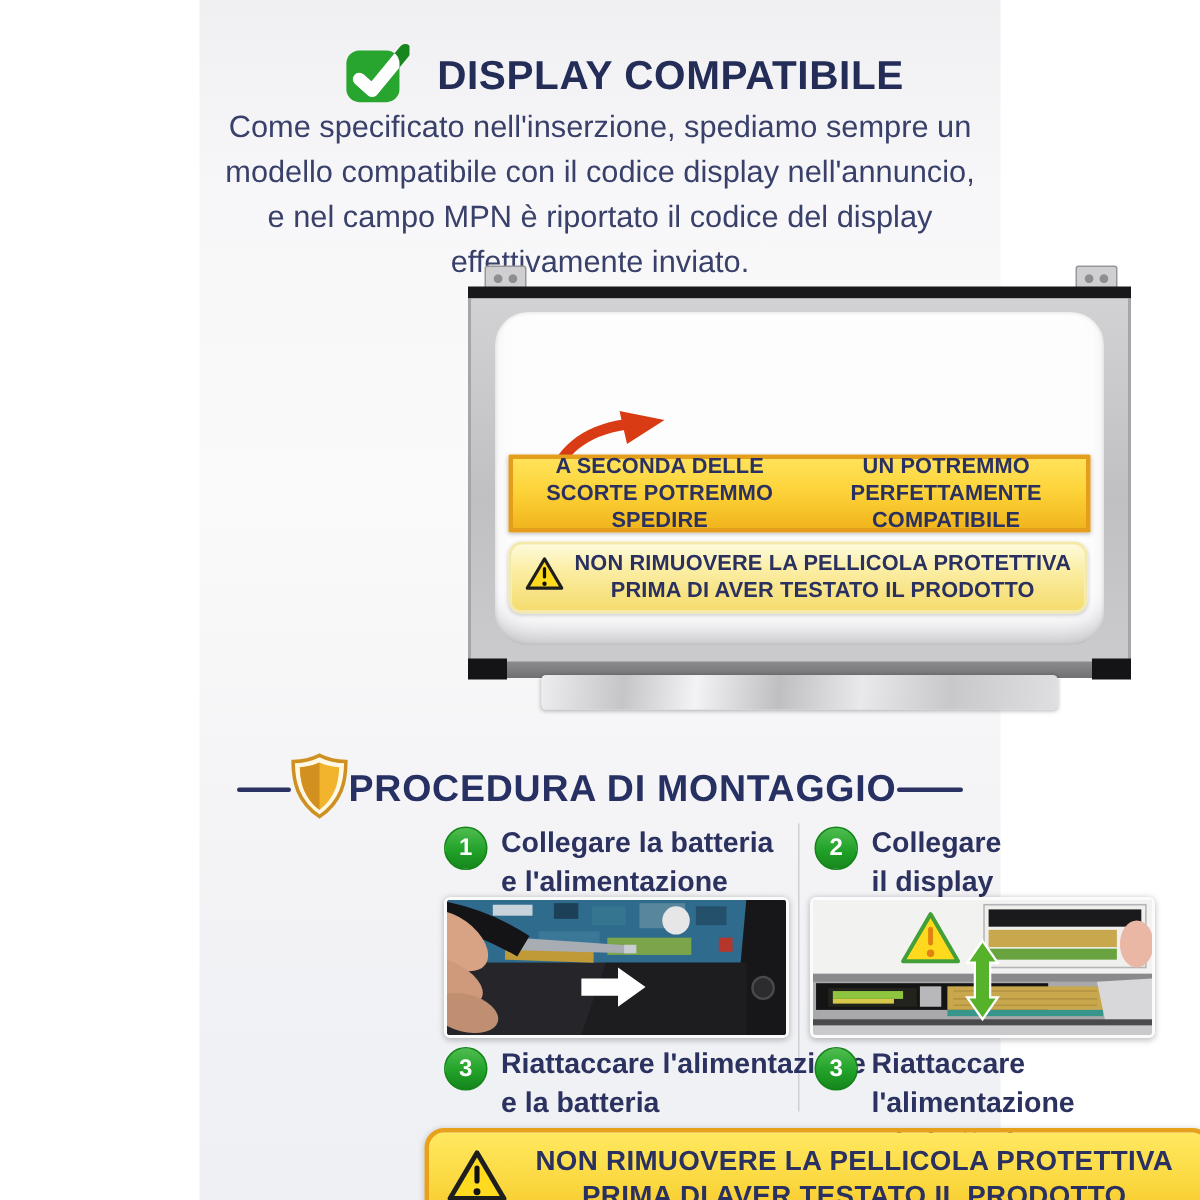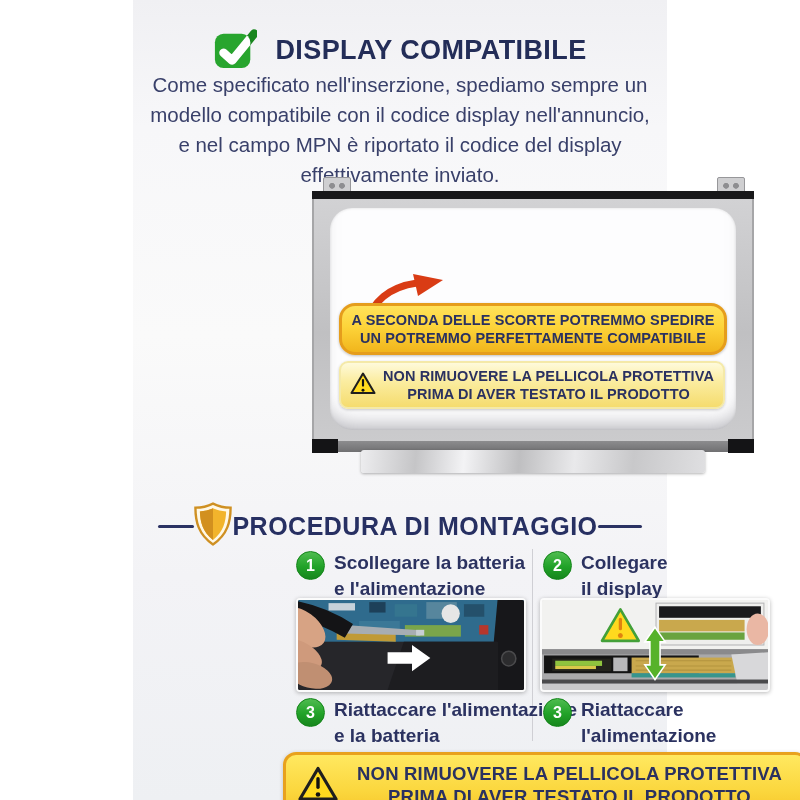--- a/index.html
+++ b/index.html
@@ -2,21 +2,21 @@
 <html><head>
 <meta charset="utf-8">
 <style>
   html,body{margin:0;padding:0;background:#ffffff;}
   .page{position:relative;width:800px;height:800px;margin:0 auto;overflow:hidden;
         font-family:"Liberation Sans",sans-serif;background:#ffffff;}
   .content{position:absolute;left:133px;top:0;width:534px;height:800px;
            background:linear-gradient(180deg,#f0f0f3 0%,#f7f7f9 16%,#fafafa 42%,#f3f3f6 72%,#eef0f3 100%);}
 
   
-  .header-row{position:absolute;left:0;top:26px;width:534px;display:flex;justify-content:center;
+  .header-row{position:absolute;left:16px;top:26px;width:534px;display:flex;justify-content:center;
               align-items:center;gap:18px;}
   .page-title{font-size:27px;font-weight:bold;color:#232d58;letter-spacing:.4px;margin:0;}
   .intro{position:absolute;left:7px;top:70px;width:520px;text-align:center;margin:0;
          font-size:20.5px;line-height:30px;color:#39406a;}
 
   
   .bracket{position:absolute;top:177px;width:26px;height:15px;border:1.5px solid #97979a;border-radius:2px;
            background:radial-gradient(circle at 31% 52%,#8e8e91 2.6px,rgba(0,0,0,0) 3.2px),
                       radial-gradient(circle at 69% 52%,#8e8e91 2.6px,rgba(0,0,0,0) 3.2px),#cfcfd1;}
   .bracket-l{left:190px;} .bracket-r{left:584px;}
@@ -29,24 +29,24 @@
                 box-shadow:inset 0 -16px 20px -12px rgba(125,125,133,.6),inset 0 0 3px rgba(0,0,0,.14);}
   .panel-bottombar{position:absolute;left:179px;top:441px;width:442px;height:11px;
                    background:linear-gradient(180deg,#8c8c8e,#707072);}
   .panel-bottombar::before,.panel-bottombar::after{content:"";position:absolute;top:-2px;width:26px;height:14px;background:#141416;}
   .panel-bottombar::before{left:0;} .panel-bottombar::after{right:0;}
   .panel-foil{position:absolute;left:228px;top:450px;width:344px;height:23px;border-radius:3px;
               background:linear-gradient(95deg,#ededef 0%,#c5c5c7 16%,#f3f3f5 30%,#bfbfc1 46%,#e9e9eb 62%,#c8c8ca 79%,#dfdfe1 100%);
               box-shadow:0 1px 3px rgba(0,0,0,.3);}
   .curved-arrow{position:absolute;left:228px;top:272px;width:88px;height:52px;}
 
-  .label-stock{position:absolute;left:206px;top:303px;width:382px;height:46px;border-radius:16px;
+  .label-stock{position:absolute;left:206px;top:303px;width:382px;height:46px;border-radius:1px;
                border:3px solid #e59d1c;box-sizing:content-box;
                background:linear-gradient(180deg,#ffe25a 0%,#fdd43a 45%,#f1b51c 100%);
-               display:flex;flex-direction:column;justify-content:center;align-items:center;
+               display:flex;flex-direction:row;justify-content:center;align-items:center;
                box-shadow:0 1px 3px rgba(0,0,0,.25);}
   .label-film{position:absolute;left:206px;top:361px;width:382px;height:44px;border-radius:9px;
               border:2px solid #f4e9a8;box-sizing:content-box;
               background:linear-gradient(180deg,#fefadb 0%,#fbeda2 40%,#f5dc6e 100%);
               display:flex;justify-content:center;align-items:center;gap:7px;
               box-shadow:0 1px 3px rgba(0,0,0,.2);}
   .label-text{font-size:14.5px;font-weight:bold;color:#2a3160;line-height:18px;text-align:center;letter-spacing:.1px;}
 
   
   .proc-header{position:absolute;left:0;top:502px;width:534px;display:flex;justify-content:center;
@@ -155,21 +155,21 @@
       </span>
       <h2 class="proc-title">PROCEDURA DI MONTAGGIO</h2>
       <span class="rule rule-r"></span>
     </div>
 
     <div class="col-divider"></div>
 
     <div class="step step1">
       <span class="step-circle">1</span>
       <span class="step-text">
-        <span>Scollegare la batteria</span><br>
+        <span>Collegare la batteria</span><br>
         <span>e l'alimentazione</span>
       </span>
     </div>
     <div class="step step2">
       <span class="step-circle">2</span>
       <span class="step-text">
         <span>Collegare il display</span><br>
         <span>al cavo flat</span>
       </span>
     </div>

